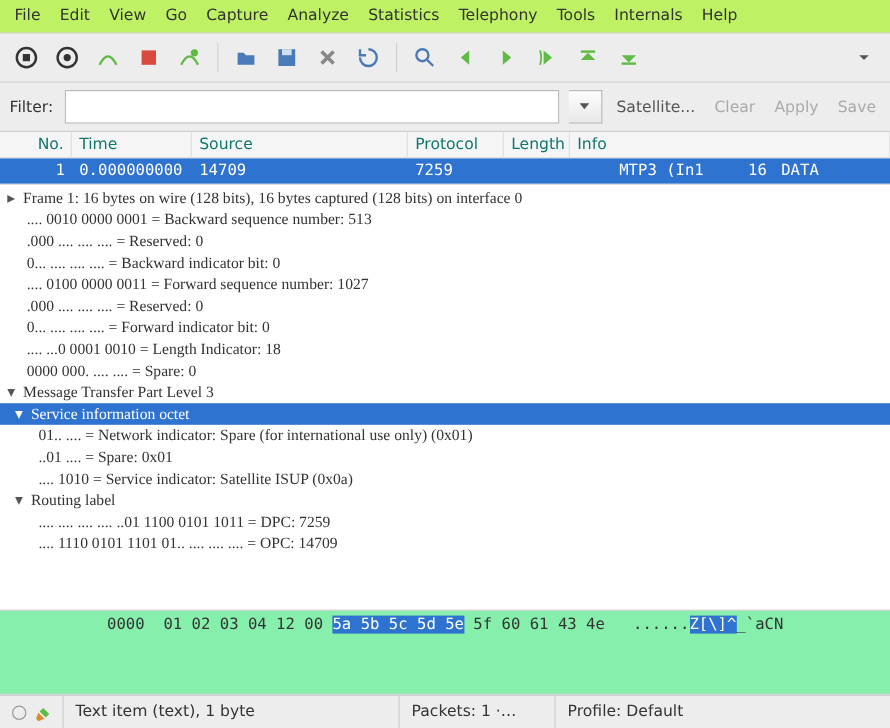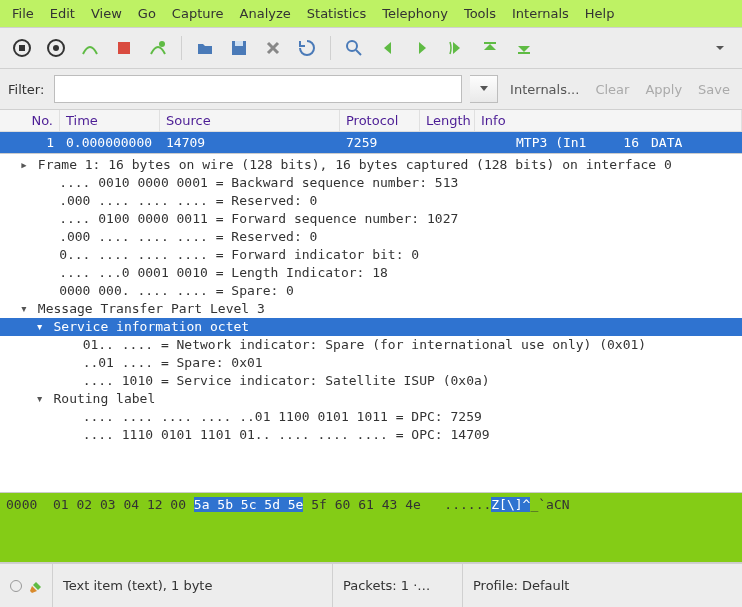--- a/index.html
+++ b/index.html
@@ -11,38 +11,38 @@
 .toolbar .sep { width: 1px; height: 24px; background: #d0d0d0; margin: 0 3px; }
 .toolbar .spacer { flex: 1; }
 .filterbar { display: flex; align-items: center; background: #ededed; border-bottom: 1px solid #d0d0d0; padding: 6px 8px; gap: 8px; }
 .filterbar .label { padding-right: 2px; }
 .filterbar .filter-input { flex: 1; height: 28px; border: 1px solid #bdbdbd; background: #fff; padding: 0 8px; font-size: 13px; }
 .filterbar .dropdown-btn { width: 28px; height: 28px; border: 1px solid #bdbdbd; border-left: none; background: linear-gradient(#fdfdfd,#e9e9e9); display: flex; align-items: center; justify-content: center; cursor: pointer; }
 .filterbar .link { color: #555; cursor: pointer; padding: 0 4px; }
 .filterbar .link.grey { color: #aaa; }
 .packet-list { border-bottom: 1px solid #ccc; background: #fff; }
 .packet-list .header { display: flex; background: #f5f5f5; border-bottom: 1px solid #ddd; }
-.packet-list .header .col { padding: 3px 6px; border-right: 1px solid #e0e0e0; color: #4c1d95; font-size: 13px; white-space: nowrap; overflow: hidden; }
+.packet-list .header .col { padding: 3px 6px; border-right: 1px solid #e0e0e0; color: #0f766e; font-size: 13px; white-space: nowrap; overflow: hidden; }
 .packet-list .row { display: flex; background: #2f73d0; color: #fff; }
 .packet-list .row .col { padding: 3px 6px; white-space: nowrap; overflow: hidden; font-family: monospace; font-size: 13px; }
 .col-no { width: 60px; text-align: right; }
 .col-time { width: 100px; }
 .col-src { width: 180px; }
 .col-dst { width: 170px; }
 .col-proto { width: 80px; }
 .col-len { width: 55px; text-align: right; }
 .col-info { flex: 1; }
 .details { font-family: "DejaVu Sans Mono", monospace; font-size: 13px; background: #fff; overflow-y: auto; flex: 1; padding: 2px 0; line-height: 18px; border-bottom: 1px solid #ccc; }
-.details .line { white-space: pre; padding: 0 20px; }
+.details .line { white-space: pre; padding: 0 6px; font-family: Liberation Serif, serif; }
 .details .tri { display:inline-block; width:10px; color:#555; }
 .details .selected { background: #2f73d0; color: #fff; }
-.hex { font-family: "DejaVu Sans Mono", monospace; font-size: 13px; background: #84cc16; padding: 4px 6px; height: 70px; border-bottom: 1px solid #ccc; white-space: pre; }
+.hex { font-family: "DejaVu Sans Mono", monospace; font-size: 13px; background: #86efac; padding: 4px 6px; height: 70px; border-bottom: 1px solid #ccc; white-space: pre; text-align: center; }
 .hex .hsel { background: #2f73d0; color: #fff; }
 .hex .asel { background: #2f73d0; color: #fff; }
-.statusbar { display: flex; align-items: center; background: #ededed; border-top: 1px solid #d0d0d0; height: 44px; font-size: 13px; }
+.statusbar { display: flex; align-items: center; background: #ededed; border-top: 1px solid #d0d0d0; height: 28px; font-size: 13px; }
 .statusbar .seg { padding: 0 10px; border-right: 1px solid #d0d0d0; height: 100%; display: flex; align-items: center; gap: 6px; }
 .statusbar .seg:last-child { border-right: none; }
 .circle-dot { width:12px; height:12px; border:1px solid #999; border-radius:50%; display:inline-block; }
 svg { display:block; }
 </style>
 </head>
 <body>
 
 <div class="menubar">
   <div class="menu-item">File</div>
@@ -154,21 +154,21 @@
 </div>
 
 <div class="filterbar">
   <span class="label">Filter:</span>
   <input class="filter-input" value="" style="">
   <div class="dropdown-btn">
       <svg width="10" height="10">
         <path d="M1 2l4 5 4-5z" fill="#555"></path>
       </svg>
     </div>
-  <span class="link">Internals...</span>
+  <span class="link">Satellite...</span>
   <span class="link grey">Clear</span>
   <span class="link grey">Apply</span>
   <span class="link grey">Save</span>
 </div>
 
 <div class="packet-list">
   <div class="header">
     <div class="col col-no">No.</div>
     <div class="col col-time">Time</div>
     <div class="col col-src">Source</div>
@@ -184,20 +184,21 @@
     <div class="col col-proto">MTP3 (In1</div>
     <div class="col col-len">16</div>
     <div class="col col-info">DATA</div>
   </div>
 </div>
 
 <div class="details">
   <div class="line"><span class="tri">▸</span> <span>Frame 1: 16 bytes on wire (128 bits), 16 bytes captured (128 bits) on interface 0</span></div>
   <div class="line">     <span>.... 0010 0000 0001 = Backward sequence number: 513</span></div>
   <div class="line">     <span>.000 .... .... .... = Reserved: 0</span></div>
+  <div class="line">     <span>0... .... .... .... = Backward indicator bit: 0</span></div>
   <div class="line">     <span>.... 0100 0000 0011 = Forward sequence number: 1027</span></div>
   <div class="line">     <span>.000 .... .... .... = Reserved: 0</span></div>
   <div class="line">     <span>0... .... .... .... = Forward indicator bit: 0</span></div>
   <div class="line">     <span>.... ...0 0001 0010 = Length Indicator: 18</span></div>
   <div class="line">     <span>0000 000. .... .... = Spare: 0</span></div>
   <div class="line"><span class="tri">▾</span> <span>Message Transfer Part Level 3</span></div>
   <div class="line selected">  <span class="tri" style="color:#fff">▾</span> <span>Service information octet</span></div>
   <div class="line">        <span>01.. .... = Network indicator: Spare (for international use only) (0x01)</span></div>
   <div class="line">        <span>..01 .... = Spare: 0x01</span></div>
   <div class="line">        <span>.... 1010 = Service indicator: Satellite ISUP (0x0a)</span></div>

